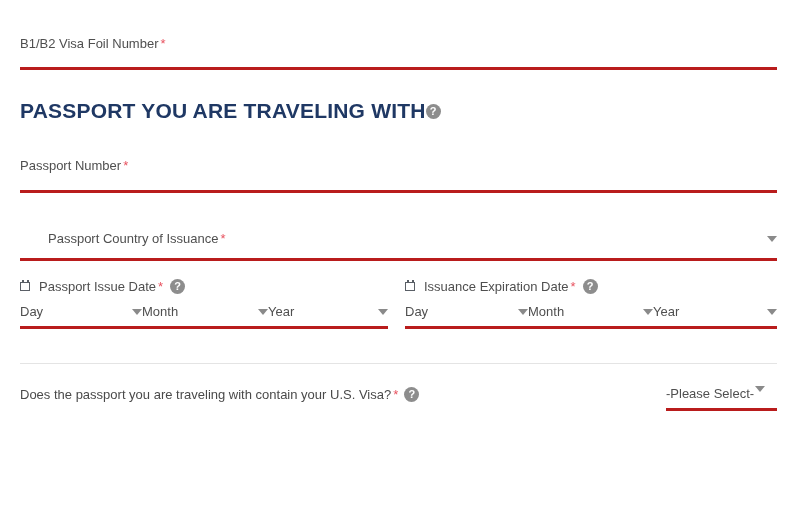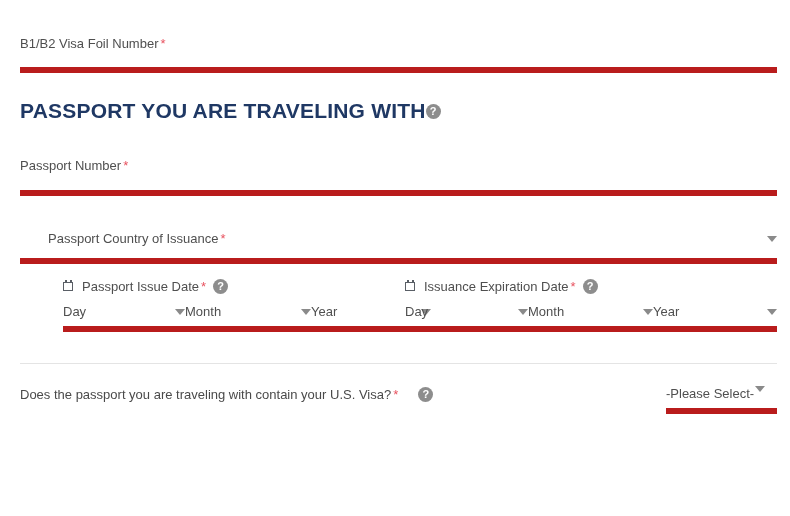--- a/index.html
+++ b/index.html
@@ -16,21 +16,21 @@
     position: relative;
   }
   .page {
     position: relative;
     width: 674px;
     height: 516px;
   }
 
   
   .field-underline {
-    border-bottom: 6px solid #b91c1c;
+    border-bottom: 3px solid #b91c1c;
   }
   .divider {
     border-bottom: 1px solid #e4e4e4;
   }
 
   .req {
     color: #e8525f;
     font-size: 13px;
     margin-left: 2px;
   }
@@ -144,21 +144,21 @@
     justify-content: space-between;
     margin-left: 28px;
   }
   .country .line { margin-top: 12px; }
 
   
   .date-group {
     position: absolute;
     top: 278px;
   }
-  .date-group.issue { left: 20px; width: 368px; margin-left: 43px; }
+  .date-group.issue { left: 20px; width: 368px; }
   .date-group.expiry { left: 405px; width: 372px; }
 
   .date-head {
     display: flex;
     align-items: center;
     gap: 7px;
     font-size: 13px;
     height: 16px;
   }
   .date-head .lbl-wrap { white-space: nowrap; }
@@ -197,21 +197,21 @@
     top: 386px;
     width: 757px;
     display: flex;
     align-items: flex-start;
     justify-content: space-between;
   }
   .question-row .q-text {
     font-size: 13px;
     display: flex;
     align-items: flex-start;
-    gap: 20px;
+    gap: 6px;
     padding-top: 1px;
   }
   .select-box {
     width: 111px;
     text-align: left;
   }
   .select-box .sel-inner {
     display: flex;
     align-items: flex-start;
     justify-content: flex-start;

